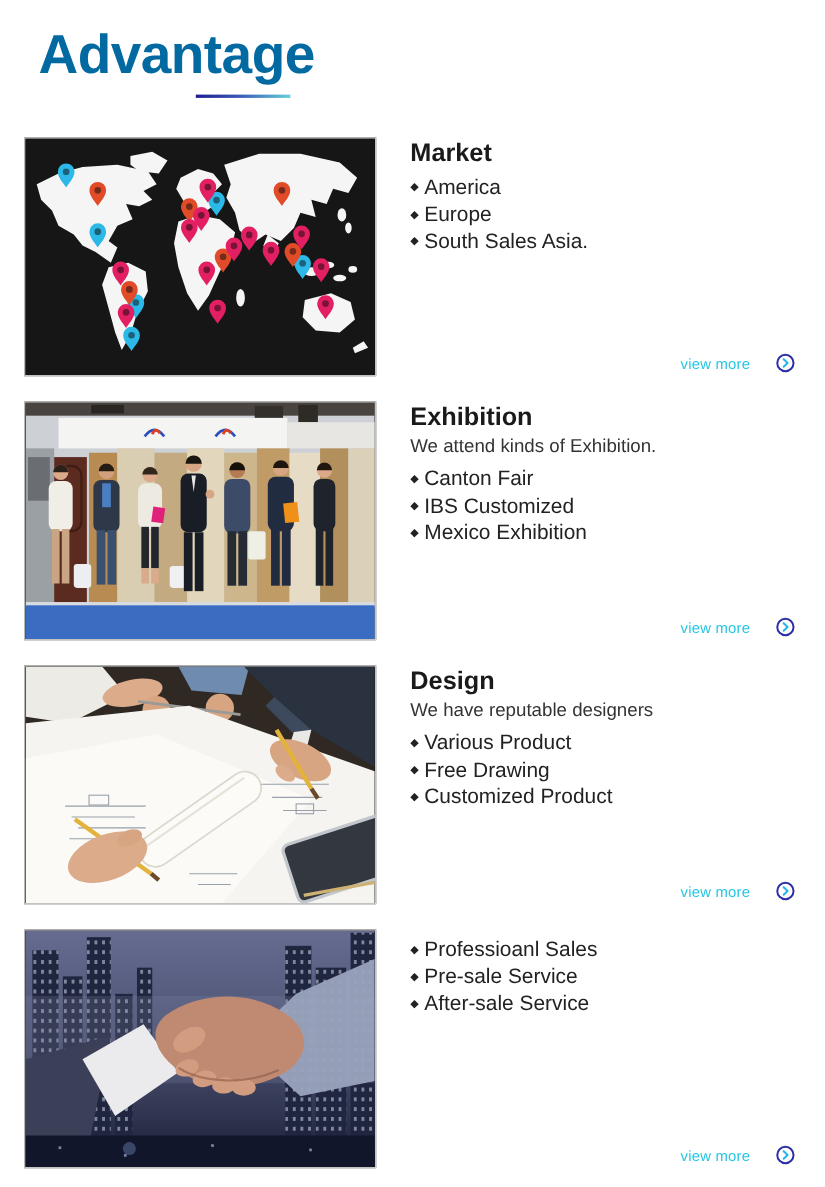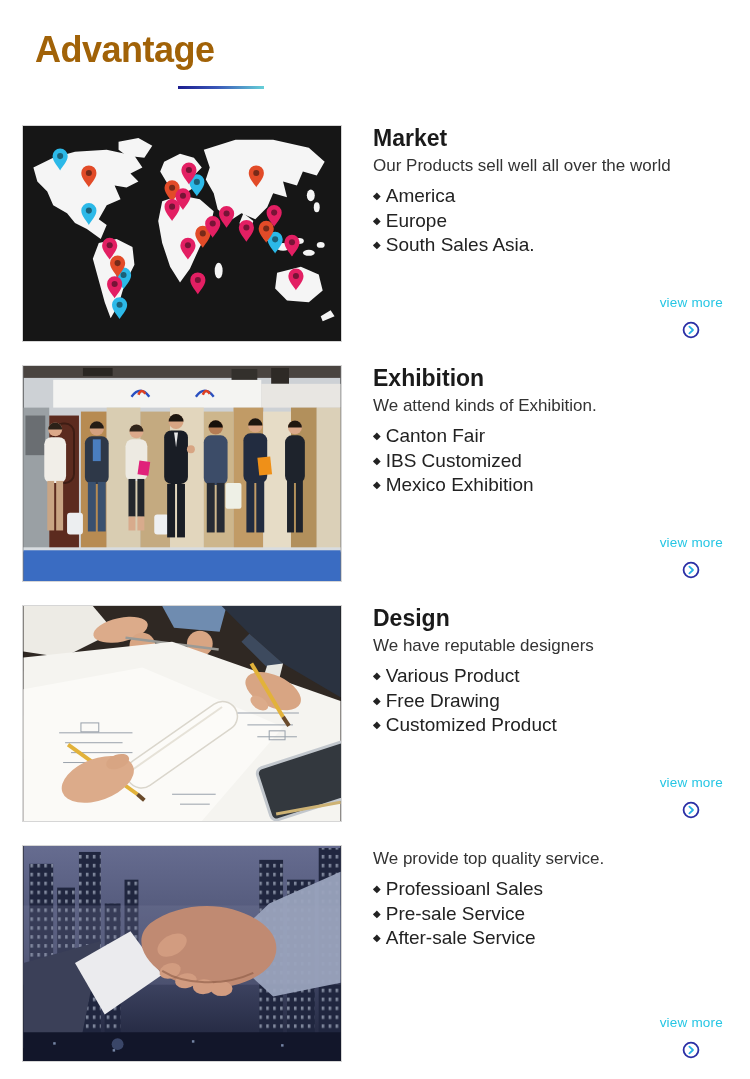--- a/index.html
+++ b/index.html
@@ -1,36 +1,36 @@
 <!DOCTYPE html>
 <html><head>
 <meta charset="utf-8">
 <style>
   * { box-sizing: border-box; }
   html,body { margin:0; padding:0; background:#ffffff; }
   body { width:750px; font-family:"Liberation Sans", sans-serif; }
   .page { position:relative; width:750px; height:1079px; background:#fff; overflow:hidden; }
 
-  h1.title { margin:26px 0 0 35px; font-size:36px; line-height:47px; font-weight:bold; color:#a16207; letter-spacing:-0.5px; }
+  h1.title { margin:26px 0 0 35px; font-size:50px; line-height:47px; font-weight:bold; color:#0369a1; letter-spacing:-0.5px; }
   .title-underline { width:86px; height:3px; margin:13px 0 0 178px; background:linear-gradient(90deg,#1c1d8f 0%,#3a57b8 45%,#66d0d8 100%); }
 
   .rows { margin-top:36px; }
   .row { display:flex; margin:0 27px 23px 22px; height:217px;justify-content:flex-end; }
   .photo { flex:0 0 320px; width:320px; height:217px; border:1px solid #d6d6d6; background:#111; overflow:hidden; }
   .photo svg { display:block; width:100%; height:100%; }
 
   .info { flex:1 1 auto; padding-left:31px; display:flex; flex-direction:column; }
   .info h2 { margin:0; font-size:23px; line-height:27px; font-weight:bold; color:#1a1a1a; }
   .sub { margin:3px 0 0 0; font-size:17px; line-height:22px; color:#333; }
   ul.bullets { list-style:none; margin:7px 0 0 0; padding:0; }
   ul.bullets li { display:flex; align-items:center; font-size:19px; color:#222; height:24.5px; }
   .diamond { font-size:10px; margin-right:5px; color:#222; line-height:1; }
 
-  .view-more { margin-top:auto; margin-bottom:3px; align-self:flex-end; display:flex; align-items:center; gap:11px;
-               font-size:13.5px; letter-spacing:0.2px; color:#26c6e4; text-decoration:none; cursor:pointer;flex-direction:column; }
+  .view-more { margin-top:auto; margin-bottom:3px; align-self:flex-end; display:flex; align-items:center; gap:23px;
+               font-size:13.5px; letter-spacing:0.2px; color:#26c6e4; text-decoration:none; cursor:pointer; }
   .view-more svg { display:block; }
 </style>
 </head>
 <body>
 
 <div class="page">
 
   <h1 class="title">Advantage</h1>
   <div class="title-underline"></div>
 
@@ -95,21 +95,20 @@
               <use href="#pin" transform="translate(87 124) scale(0.9)"></use>
               <use href="#pin" transform="translate(92 163) scale(0.9)"></use>
               <use href="#pin" transform="translate(271 121) scale(0.9)"></use>
               <use href="#pin" transform="translate(275 155) scale(0.9)"></use>
             </g>
           </g>
         </svg>
       </div>
       <div class="info">
         <h2>Market</h2>
-        <p class="sub">Our Products sell well all over the world</p>
         <ul class="bullets">
           <li>
               <span class="diamond">◆</span>
               <span>America</span>
             </li>
           <li>
               <span class="diamond">◆</span>
               <span>Europe</span>
             </li>
           <li>
@@ -382,21 +381,20 @@
           <g fill="#9fb4d8" opacity="0.7">
             <rect x="30" y="198" width="2.5" height="2.5"></rect>
               <rect x="90" y="205" width="2.5" height="2.5"></rect>
             <rect x="170" y="196" width="2.5" height="2.5"></rect>
               <rect x="260" y="200" width="2.5" height="2.5"></rect>
           </g>
           <circle cx="95" cy="200" r="6" fill="#3a4668"></circle>
         </svg>
       </div>
       <div class="info">
-        <p class="sub">We provide top quality service.</p>
         <ul class="bullets">
           <li>
               <span class="diamond">◆</span>
               <span>Professioanl Sales</span>
             </li>
           <li>
               <span class="diamond">◆</span>
               <span>Pre-sale Service</span>
             </li>
           <li>

